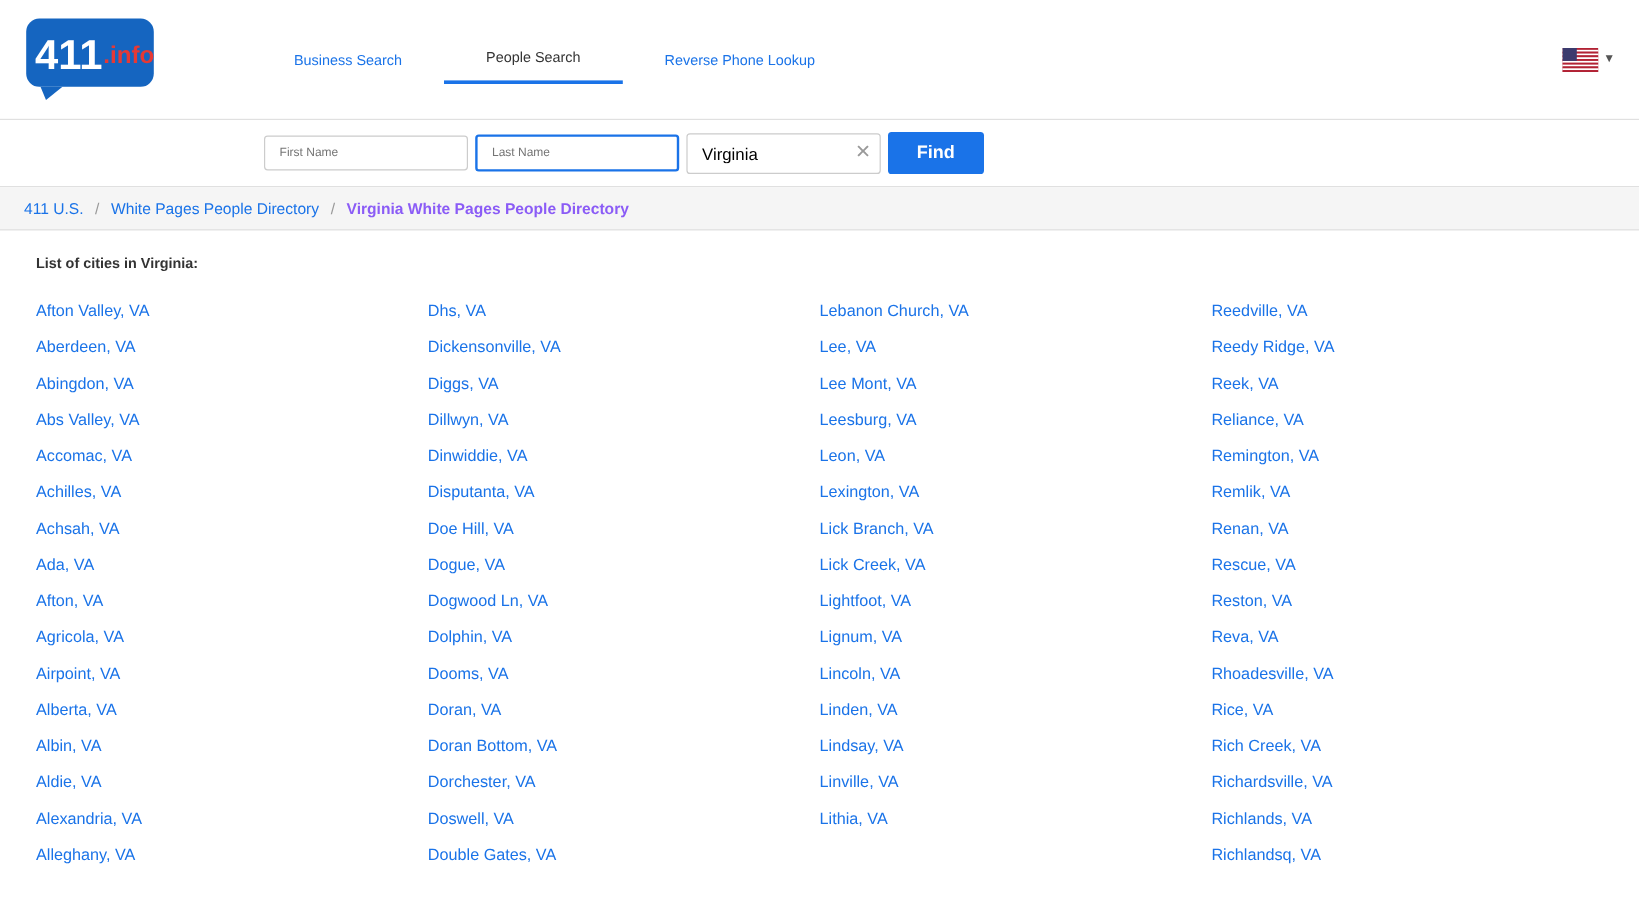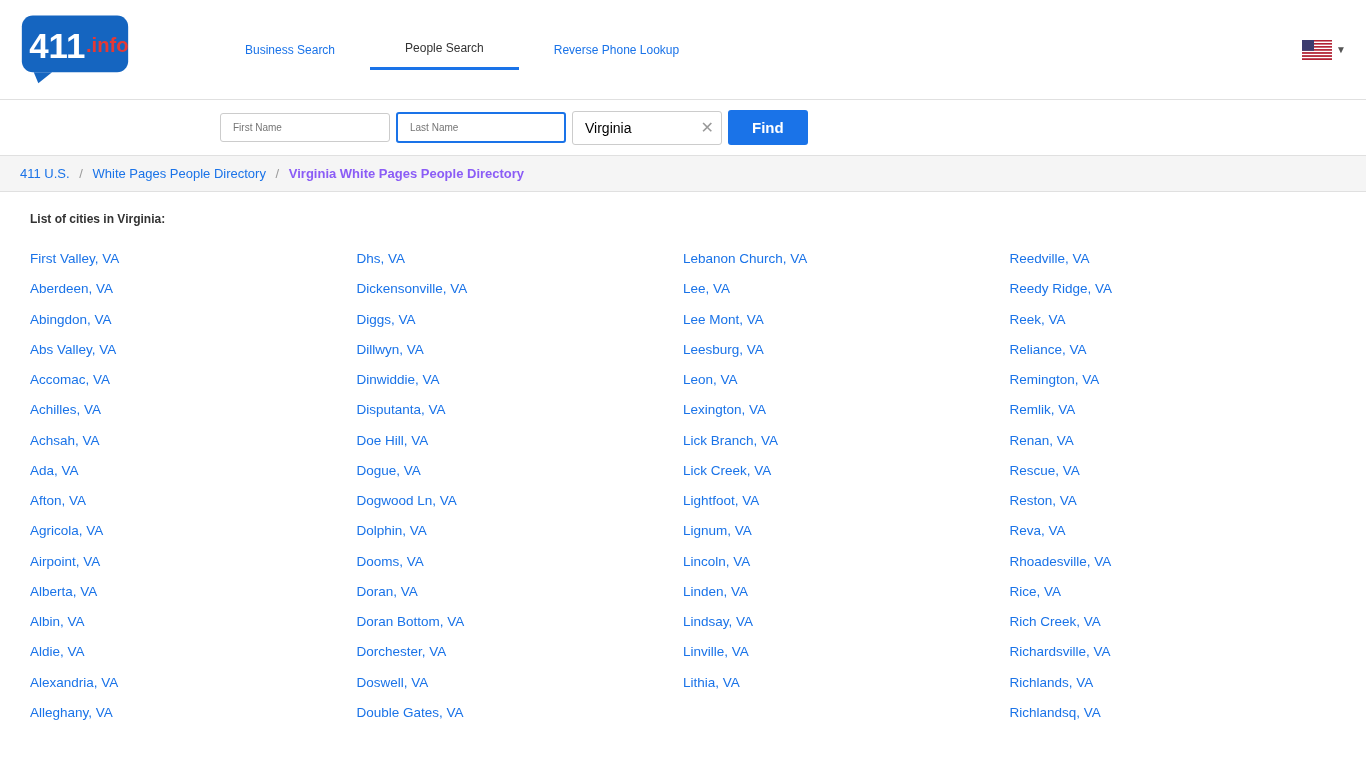--- a/index.html
+++ b/index.html
@@ -28,21 +28,21 @@
       position: relative;
       display: flex;
       align-items: center;
     }
 
     .state-input {
       padding: 8px 30px 8px 12px;
       border: 1px solid #ccc;
       border-radius: 3px;
       font-size: 14px;
-      width: 150px;
+      width: 162px;
       outline: none;
     }
 
     .clear-btn {
       position: absolute;
       right: 8px;
       cursor: pointer;
       color: #999;
       font-size: 16px;
       line-height: 1;
@@ -219,21 +219,21 @@
   <a href="#">White Pages People Directory</a>
   <span class="separator">/</span>
   <span class="current">Virginia White Pages People Directory</span>
 </div>
 
 <div id="main">
   <div class="page-heading">List of cities in Virginia:</div>
 
   <div class="cities-grid">
     <div class="city-col" id="col1">
-        <a class="city-link" href="#">First Valley, VA</a>
+        <a class="city-link" href="#">Afton Valley, VA</a>
         <a class="city-link" href="#">Aberdeen, VA</a>
         <a class="city-link" href="#">Abingdon, VA</a>
         <a class="city-link" href="#">Abs Valley, VA</a>
         <a class="city-link" href="#">Accomac, VA</a>
         <a class="city-link" href="#">Achilles, VA</a>
         <a class="city-link" href="#">Achsah, VA</a>
         <a class="city-link" href="#">Ada, VA</a>
         <a class="city-link" href="#">Afton, VA</a>
         <a class="city-link" href="#">Agricola, VA</a>
         <a class="city-link" href="#">Airpoint, VA</a>

